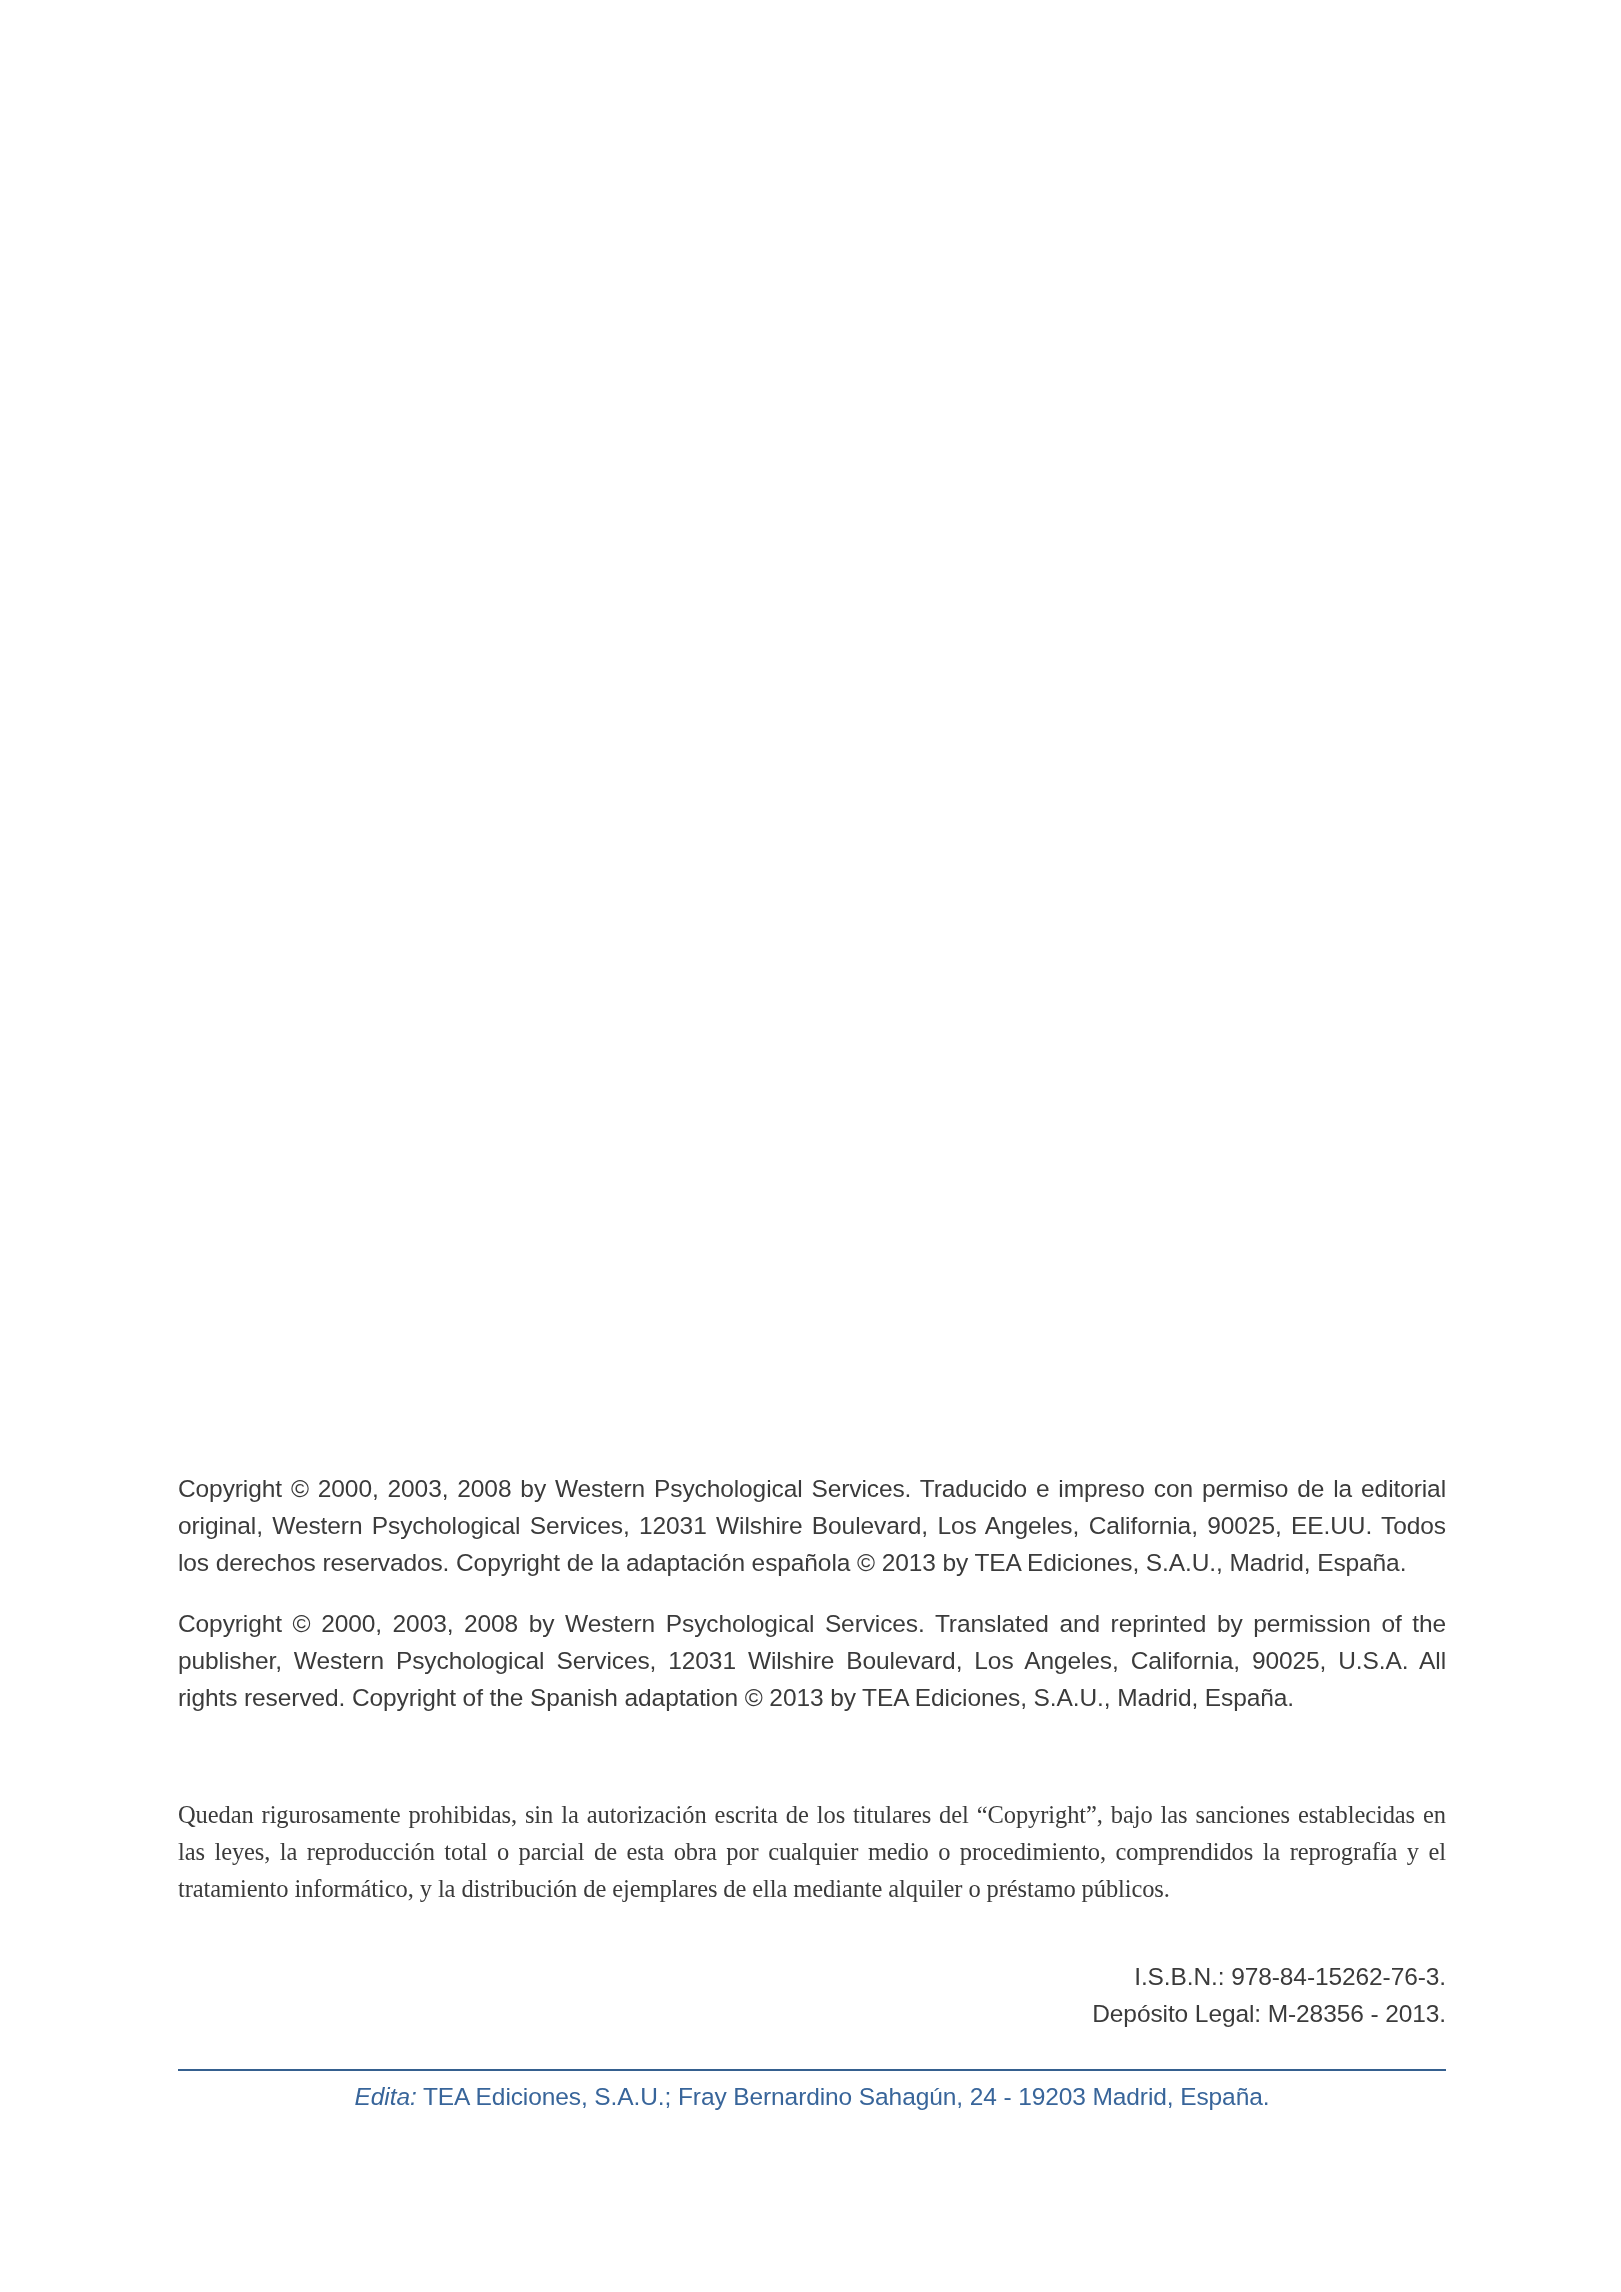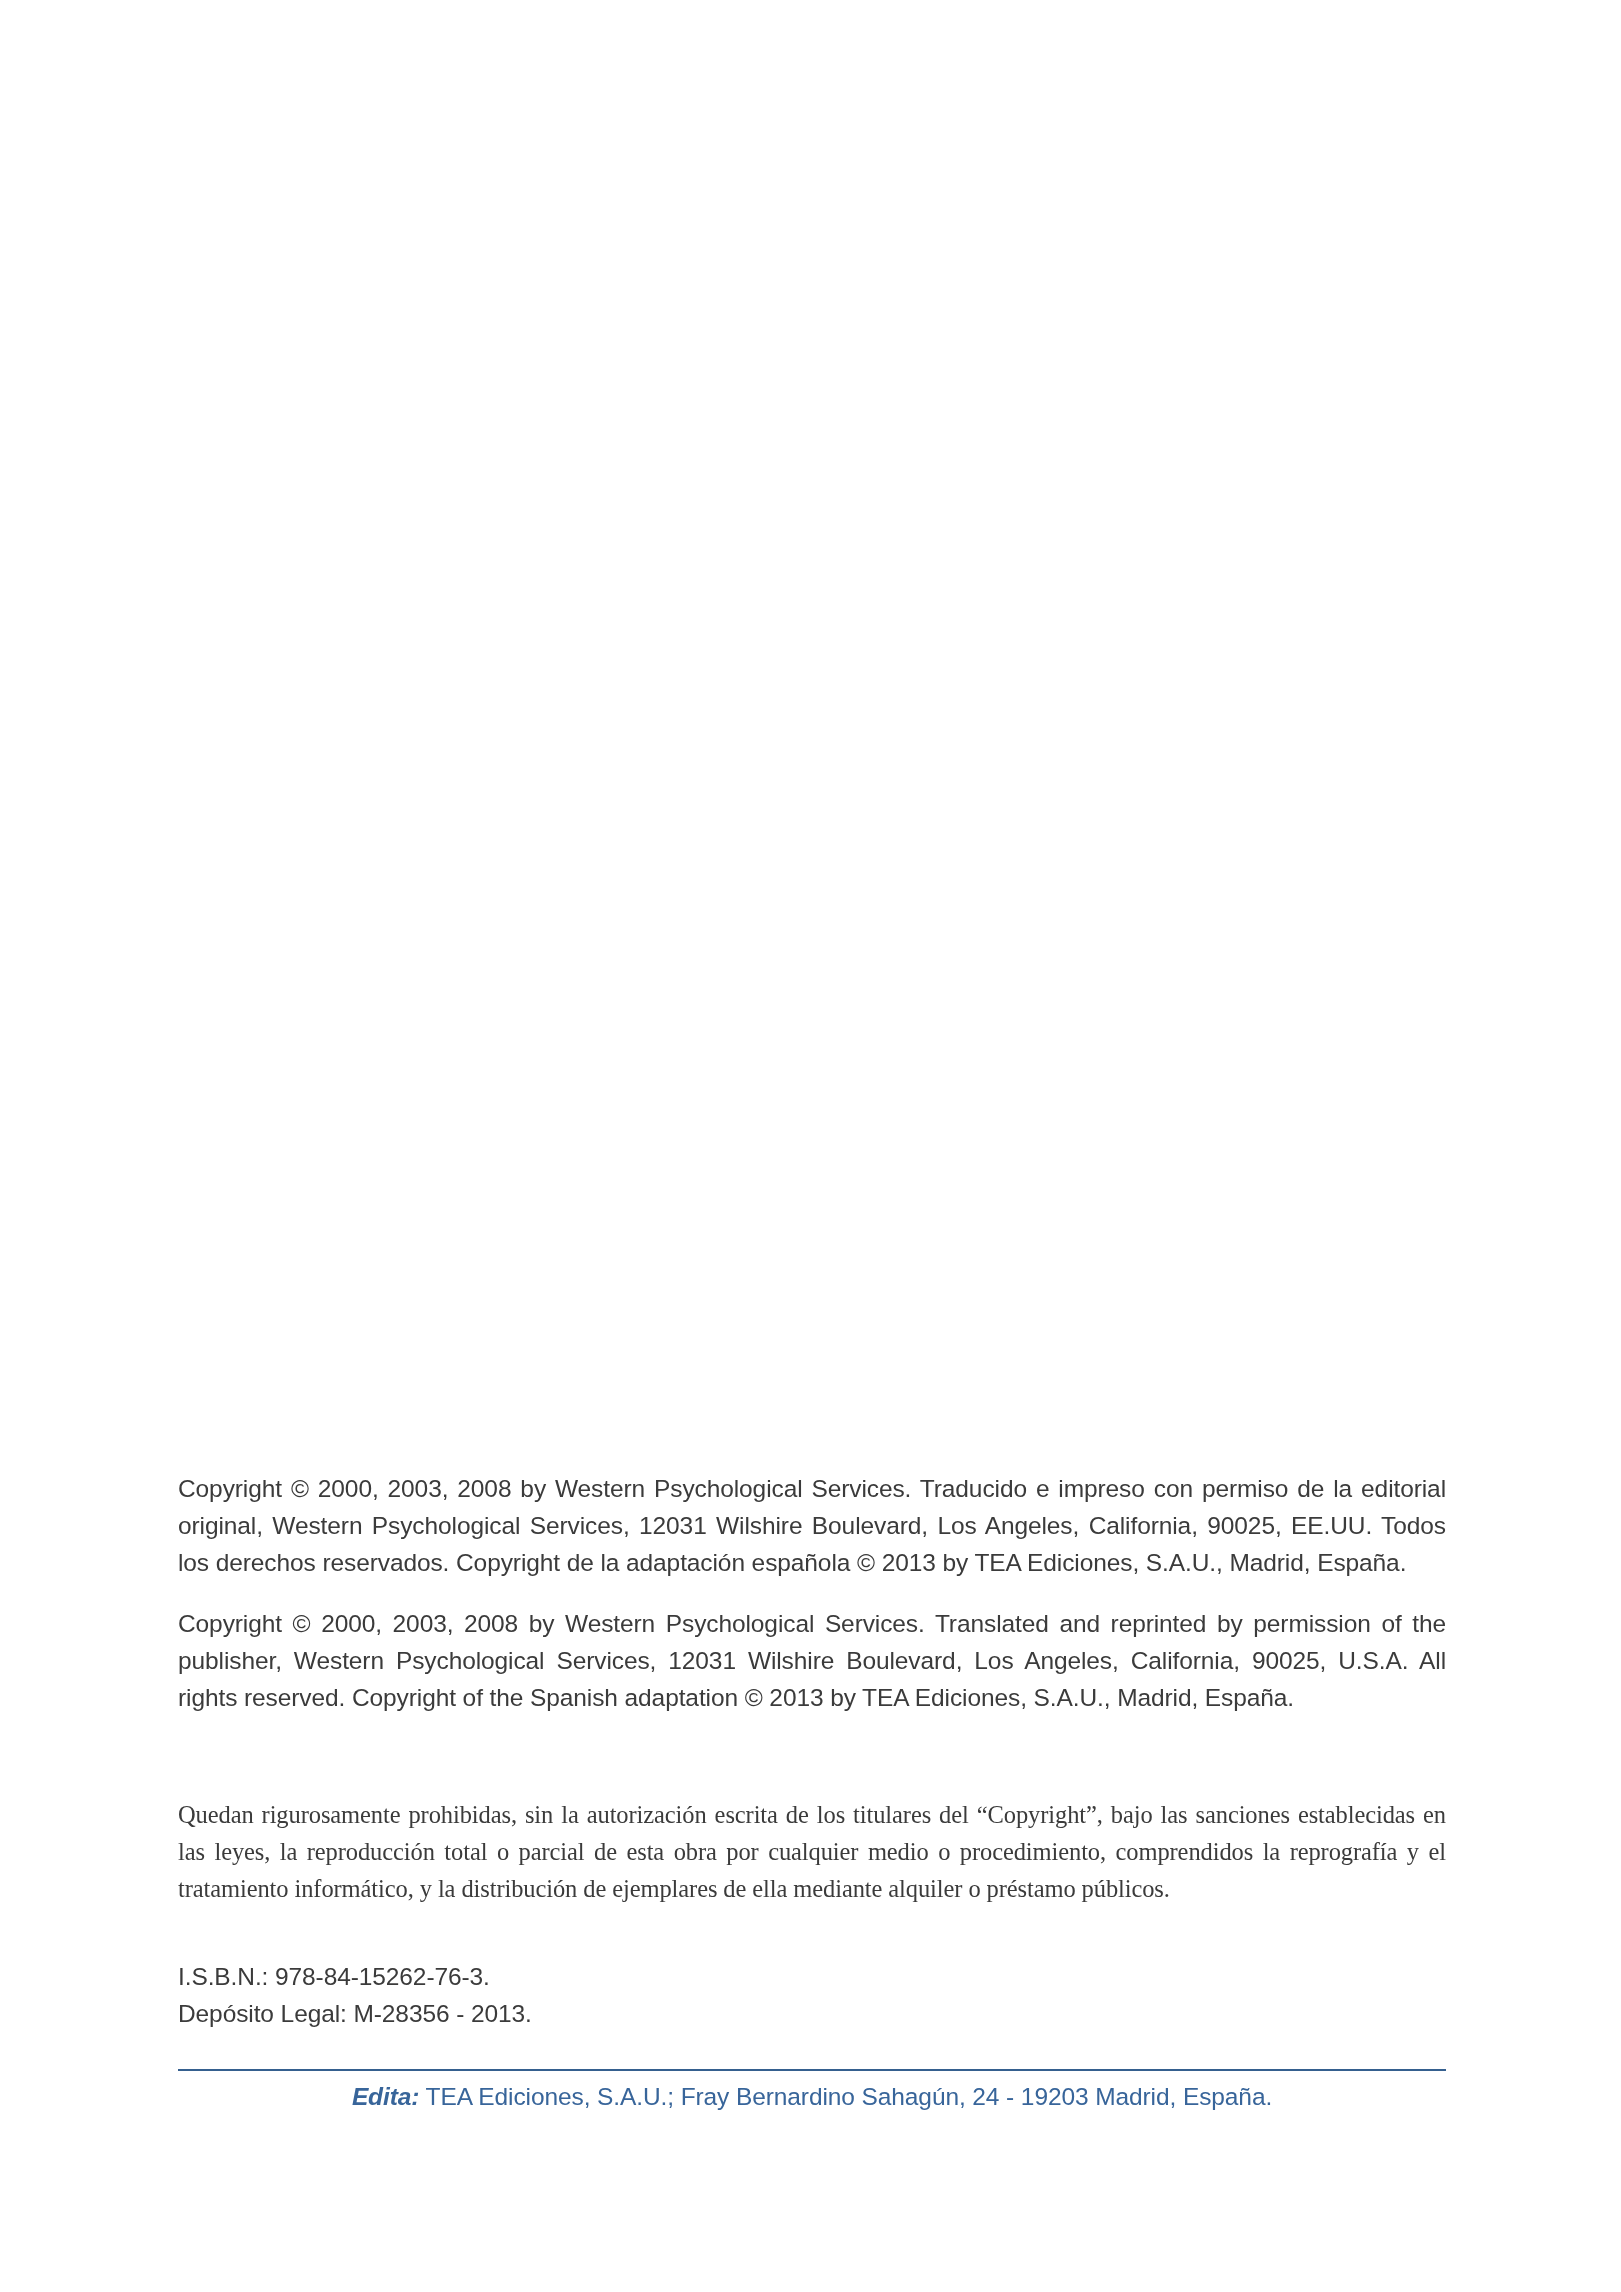--- a/index.html
+++ b/index.html
@@ -27,38 +27,38 @@
     letter-spacing: -0.1px;
   }
   .para {
     margin: 0;
     text-align: justify;
   }
   .para-es { margin-bottom: 23.5px; }
   .para-en { margin-bottom: 80px; }
   .para-rights { margin-bottom: 51px; font-family: Liberation Serif, serif; }
   .id-line {
-    text-align: left;
+    text-align: right;
     margin: 0;
   }
   .id-block { margin-bottom: 37px; }
   .footer-divider {
     border: none;
     border-top: 2.9px solid #35608f;
     margin: 0 0 7.8px 0;
     width: 100%;
   }
   .footer {
     color: #38659a;
     text-align: center;
   }
   .footer-line { margin: 0; }
   .footer-line em {
     font-style: italic;
-    font-weight: 700;
+    font-weight: 400;
   }
 </style>
 </head>
 <body>
 
 <div class="page">
   <div class="content">
 
     <p class="para para-es">Copyright © 2000, 2003, 2008 by Western Psychological Services. Traducido e impreso con permiso de la editorial original, Western Psychological Services, 12031 Wilshire Boulevard, Los Angeles, California, 90025, EE.UU. Todos los derechos reservados. Copyright de la adaptación española © 2013 by TEA Ediciones, S.A.U., Madrid, España.</p>
 

